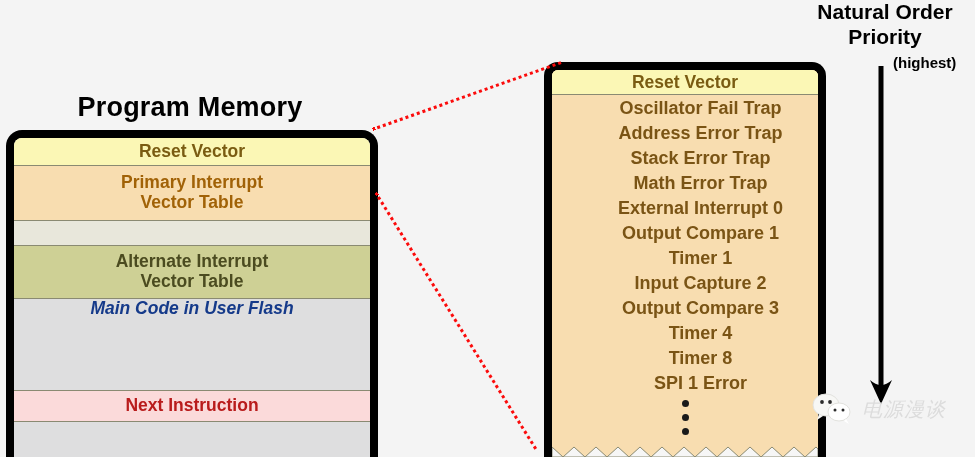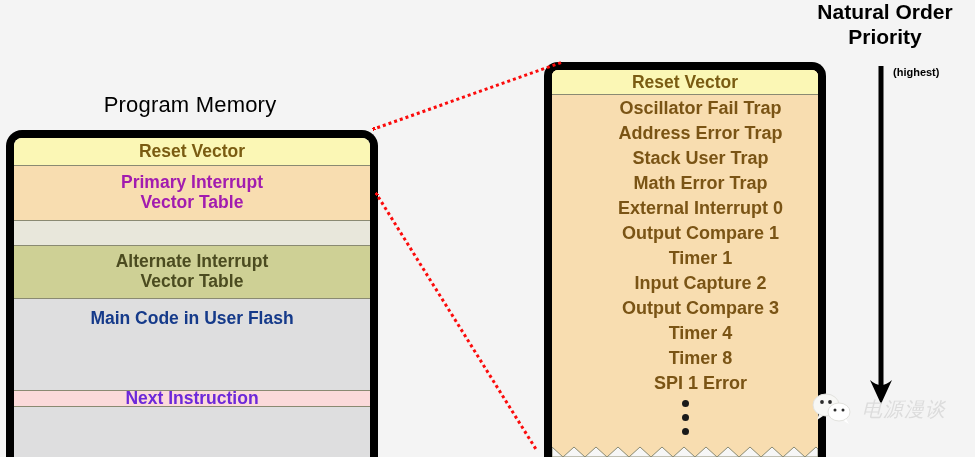--- a/index.html
+++ b/index.html
@@ -16,22 +16,22 @@
     background: #f4f4f4;
   }
 
   
   #pm-title {
     position: absolute;
     left: 0px;
     top: 92px;
     width: 380px;
     text-align: center;
-    font-size: 22px;
-    font-weight: normal;
+    font-size: 27px;
+    font-weight: bold;
     color: #000000;
     letter-spacing: 0.2px;
   }
 
   #pm-box {
     position: absolute;
     left: 6px;
     top: 130px;
     width: 372px;
     height: 330px;
@@ -57,25 +57,25 @@
     display: flex;
     align-items: center;
     justify-content: center;
     text-align: center;
     font-weight: bold;
     line-height: 1.12;
     font-size: 17px;
     white-space: pre-line;
   }
   .pm-band.reset  { background:#fbf7b5; color:#7a5c12; height:28px; font-size:17.5px; }
-  .pm-band.primary{ background:#f8ddb0; color:#a21caf; height:55px; font-size:17.5px; }
+  .pm-band.primary{ background:#f8ddb0; color:#a16207; height:55px; font-size:17.5px; }
   .pm-band.gap1   { background:#e8e7db; height:25px; }
   .pm-band.alt    { background:#ced095; color:#4b4b20; height:53px; font-size:17.5px;text-align:center; }
-  .pm-band.main   { background:#dededf; color:#153a8a; height:92px; align-items:flex-start; padding-top:10px; font-size:17.5px; }
-  .pm-band.next   { background:#fbdada; color:#6d28d9; height:16px; font-size:17.5px; }
+  .pm-band.main   { background:#dededf; color:#153a8a; height:92px; align-items:flex-start; padding-top:0; font-size:17.5px;font-style:italic; }
+  .pm-band.next   { background:#fbdada; color:#b91c1c; height:31px; font-size:17.5px; }
   .pm-band.tail   { background:#dededf; flex:1 1 auto; border-bottom:none; }
 
   
   #detail-box {
     position: absolute;
     left: 544px;
     top: 62px;
     width: 282px;
     height: 395px;
     box-sizing: border-box;
@@ -172,22 +172,22 @@
     text-align: center;
     font-size: 21px;
     font-weight: bold;
     color: #000000;
     line-height: 1.18;
     white-space: pre-line;
   }
   #nop-highest {
     position: absolute;
     left: 893px;
-    top: 66px;
-    font-size: 11px;
+    top: 54px;
+    font-size: 15px;
     font-weight: bold;
     color: #000000;
   }
   #nop-arrow {
     position: absolute;
     left: 866px;
     top: 64px;
     width: 30px;
     height: 340px;
   }
@@ -232,21 +232,21 @@
 
 <div class="dotline" id="dot-upper"></div>
 <div class="dotline" id="dot-lower"></div>
 
 <div id="detail-box">
   <div id="detail-inner">
     <div id="detail-reset">Reset Vector</div>
     <div id="detail-list">
       <div class="vec-item">Oscillator Fail Trap</div>
       <div class="vec-item">Address Error Trap</div>
-      <div class="vec-item">Stack User Trap</div>
+      <div class="vec-item">Stack Error Trap</div>
       <div class="vec-item">Math Error Trap</div>
       <div class="vec-item">External Interrupt 0</div>
       <div class="vec-item">Output Compare 1</div>
       <div class="vec-item">Timer 1</div>
       <div class="vec-item">Input Capture 2</div>
       <div class="vec-item">Output Compare 3</div>
       <div class="vec-item">Timer 4</div>
       <div class="vec-item">Timer 8</div>
       <div class="vec-item">SPI 1 Error</div>
       <div id="vdots">

